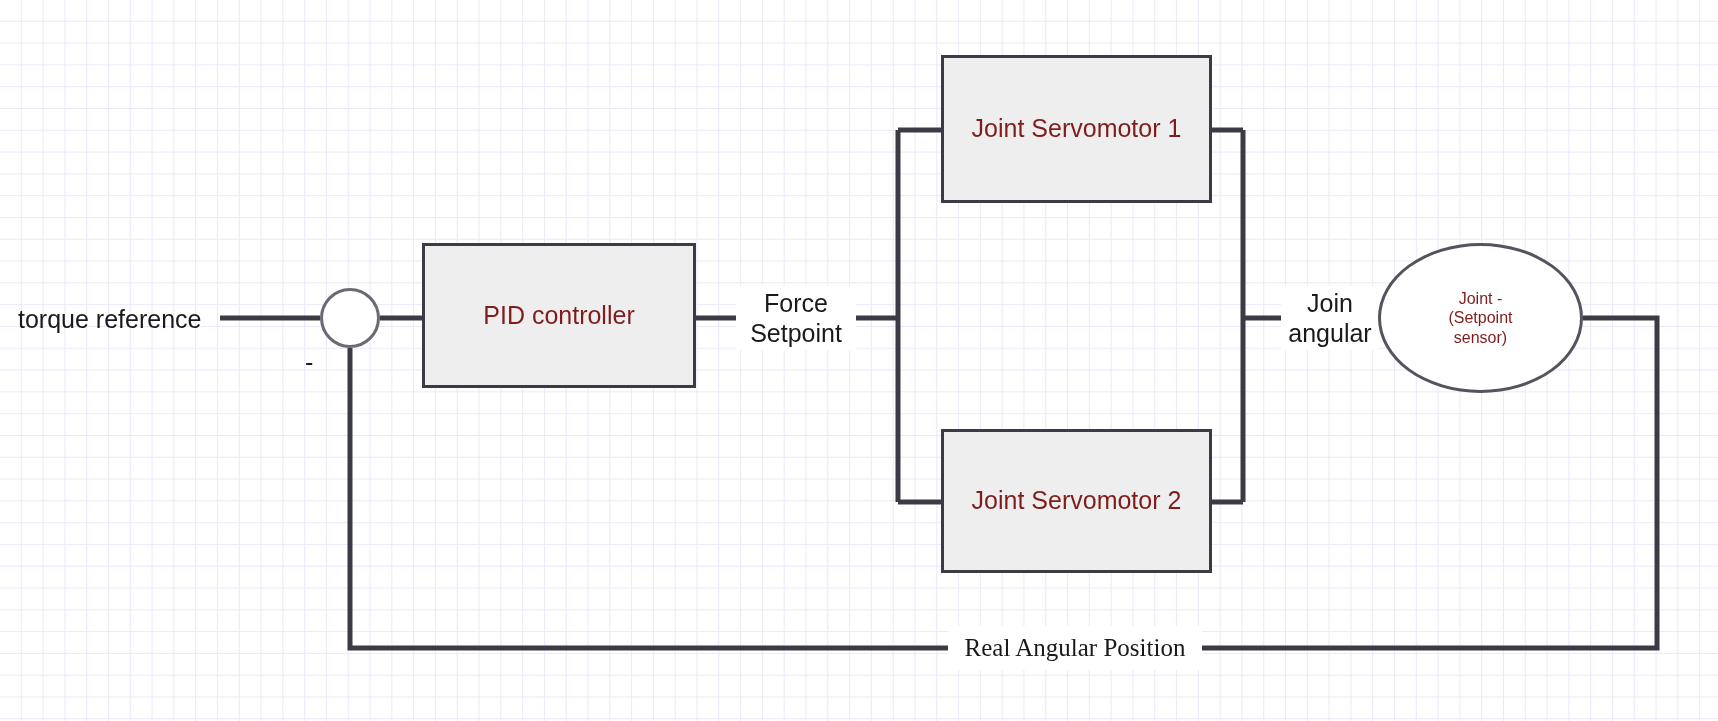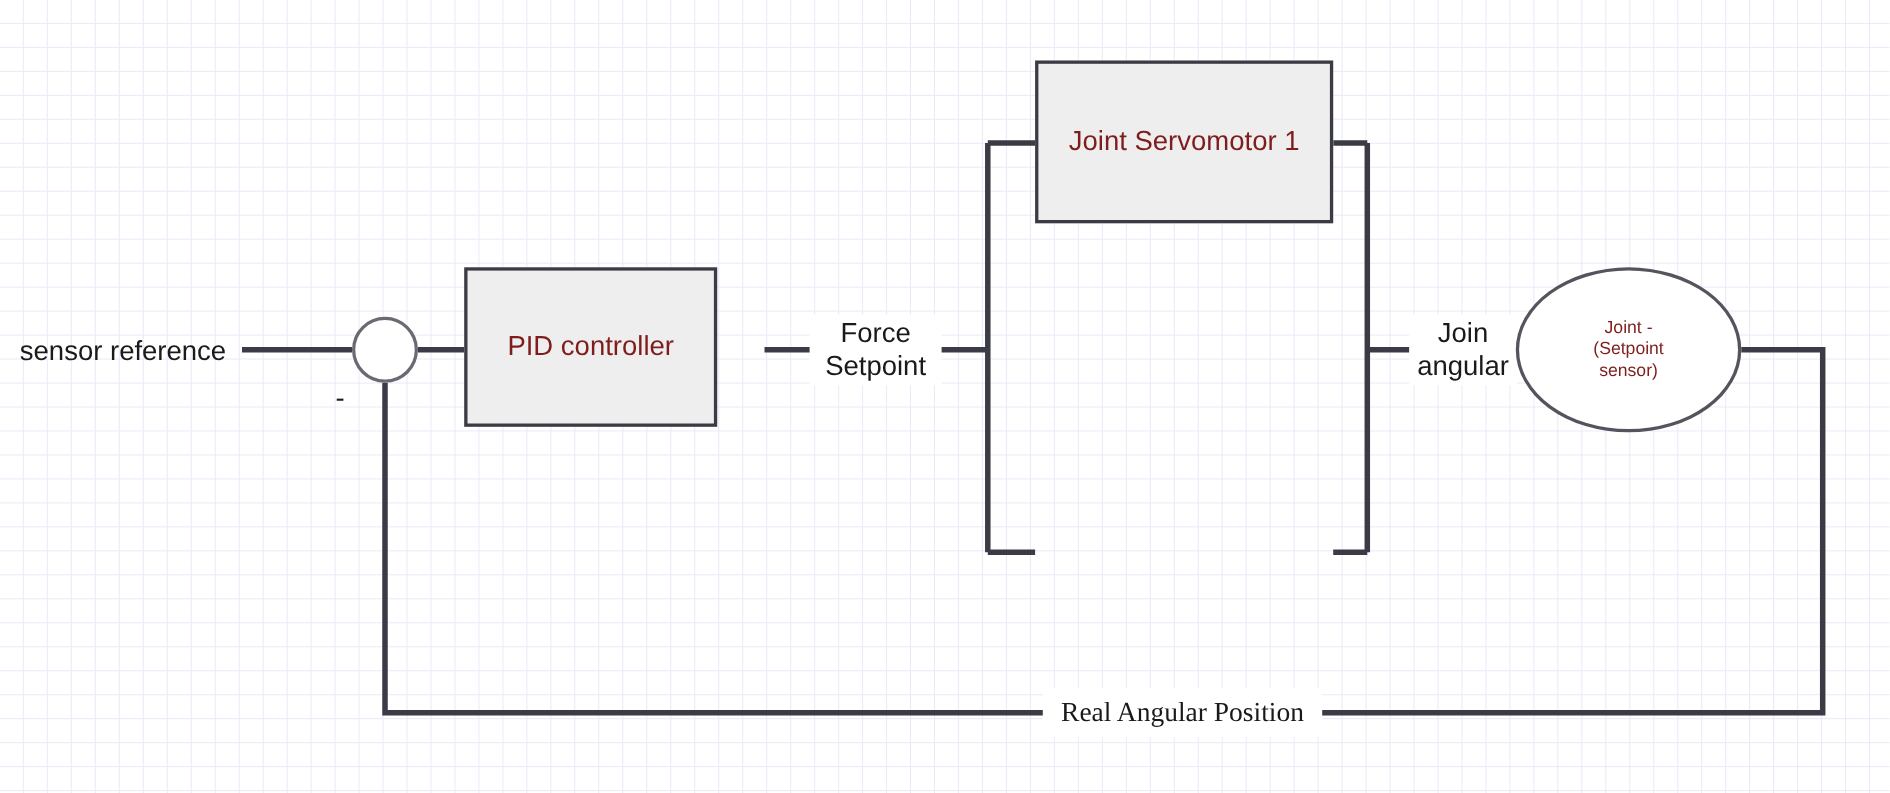--- a/index.html
+++ b/index.html
@@ -103,38 +103,41 @@
       <path d="M 1212 130 L 1243 130"></path>
       <path d="M 1212 502 L 1243 502"></path>
       <path d="M 1243 130 L 1243 502"></path>
 
       <path d="M 1243 318 L 1378 318"></path>
 
       <path d="M 1583 318 L 1657 318 L 1657 648 L 350 648 L 350 348"></path>
     </g>
   </svg>
 
-  <div class="plain-label" style="left:18px; top:304px;">sensor reference</div>
+  <div class="plain-label" style="left:18px; top:304px;">torque reference</div>
 
   <div class="node junction" style="left:320px; top:288px; width:60px; height:60px;"></div>
   <div class="sign-label" style="left:305px; top:350px;">-</div>
 
-  <div class="node block" style="left:422px; top:243px; width:230px; height:145px;">
+  <div class="node block" style="left:422px; top:243px; width:274px; height:145px;">
     <span>PID controller</span>
   </div>
 
   <div class="edge-label" style="left:736px; top:286px; width:120px; height:64px;">
     <span>Force</span>
     <span>Setpoint</span>
   </div>
 
   <div class="node block" style="left:941px; top:55px; width:271px; height:148px;">
     <span>Joint Servomotor 1</span>
   </div>
 
+  <div class="node block" style="left:941px; top:429px; width:271px; height:144px;">
+    <span>Joint Servomotor 2</span>
+  </div>
 
   <div class="edge-label" style="left:1281px; top:286px; width:98px; height:64px;text-align:center;">
     <span>Join</span>
     <span>angular</span>
   </div>
 
   <div class="node ellipse" style="left:1378px; top:243px; width:205px; height:150px; flex-direction:column;">
     <span>Joint -</span>
     <span>(Setpoint</span>
     <span>sensor)</span>

